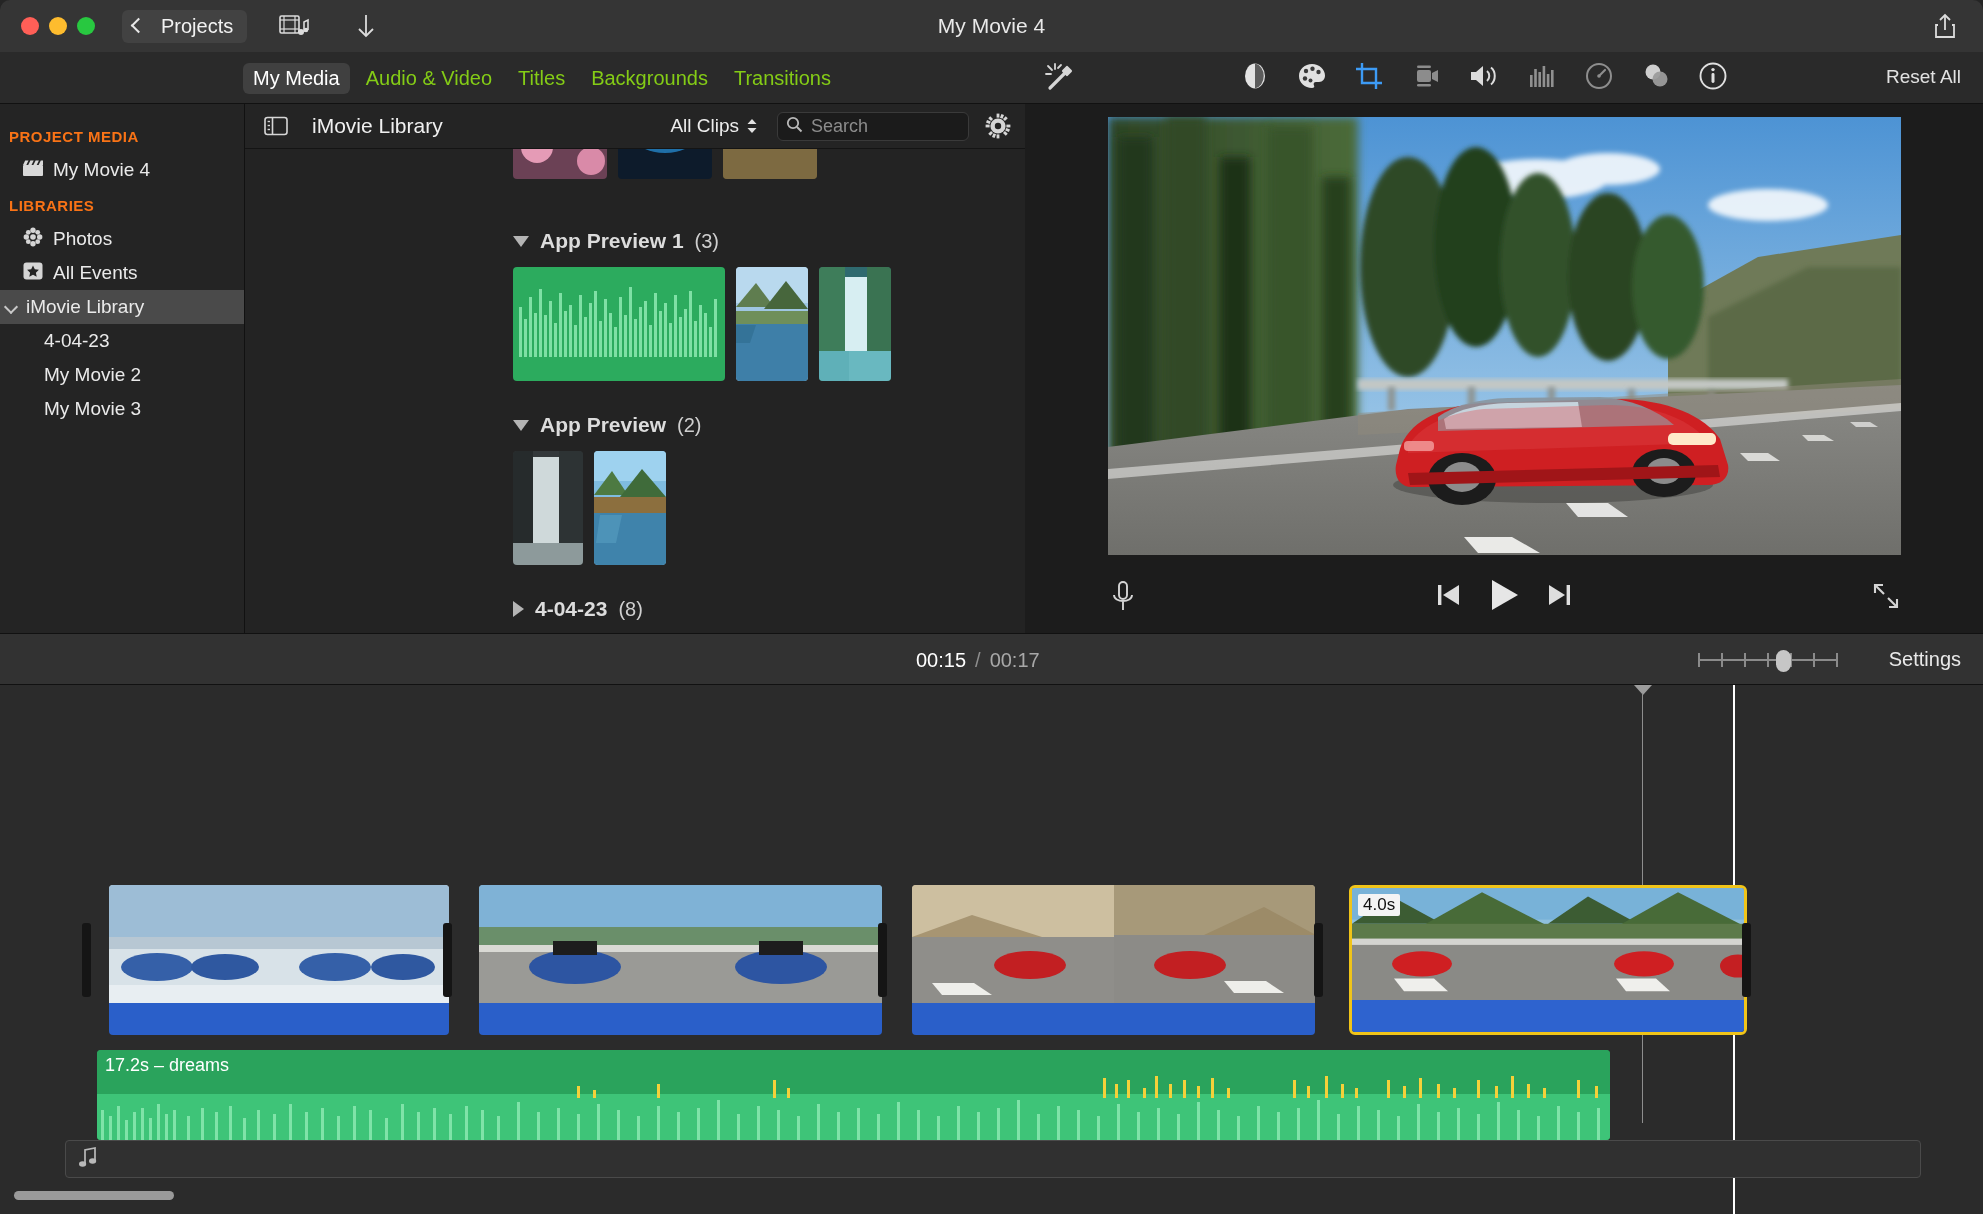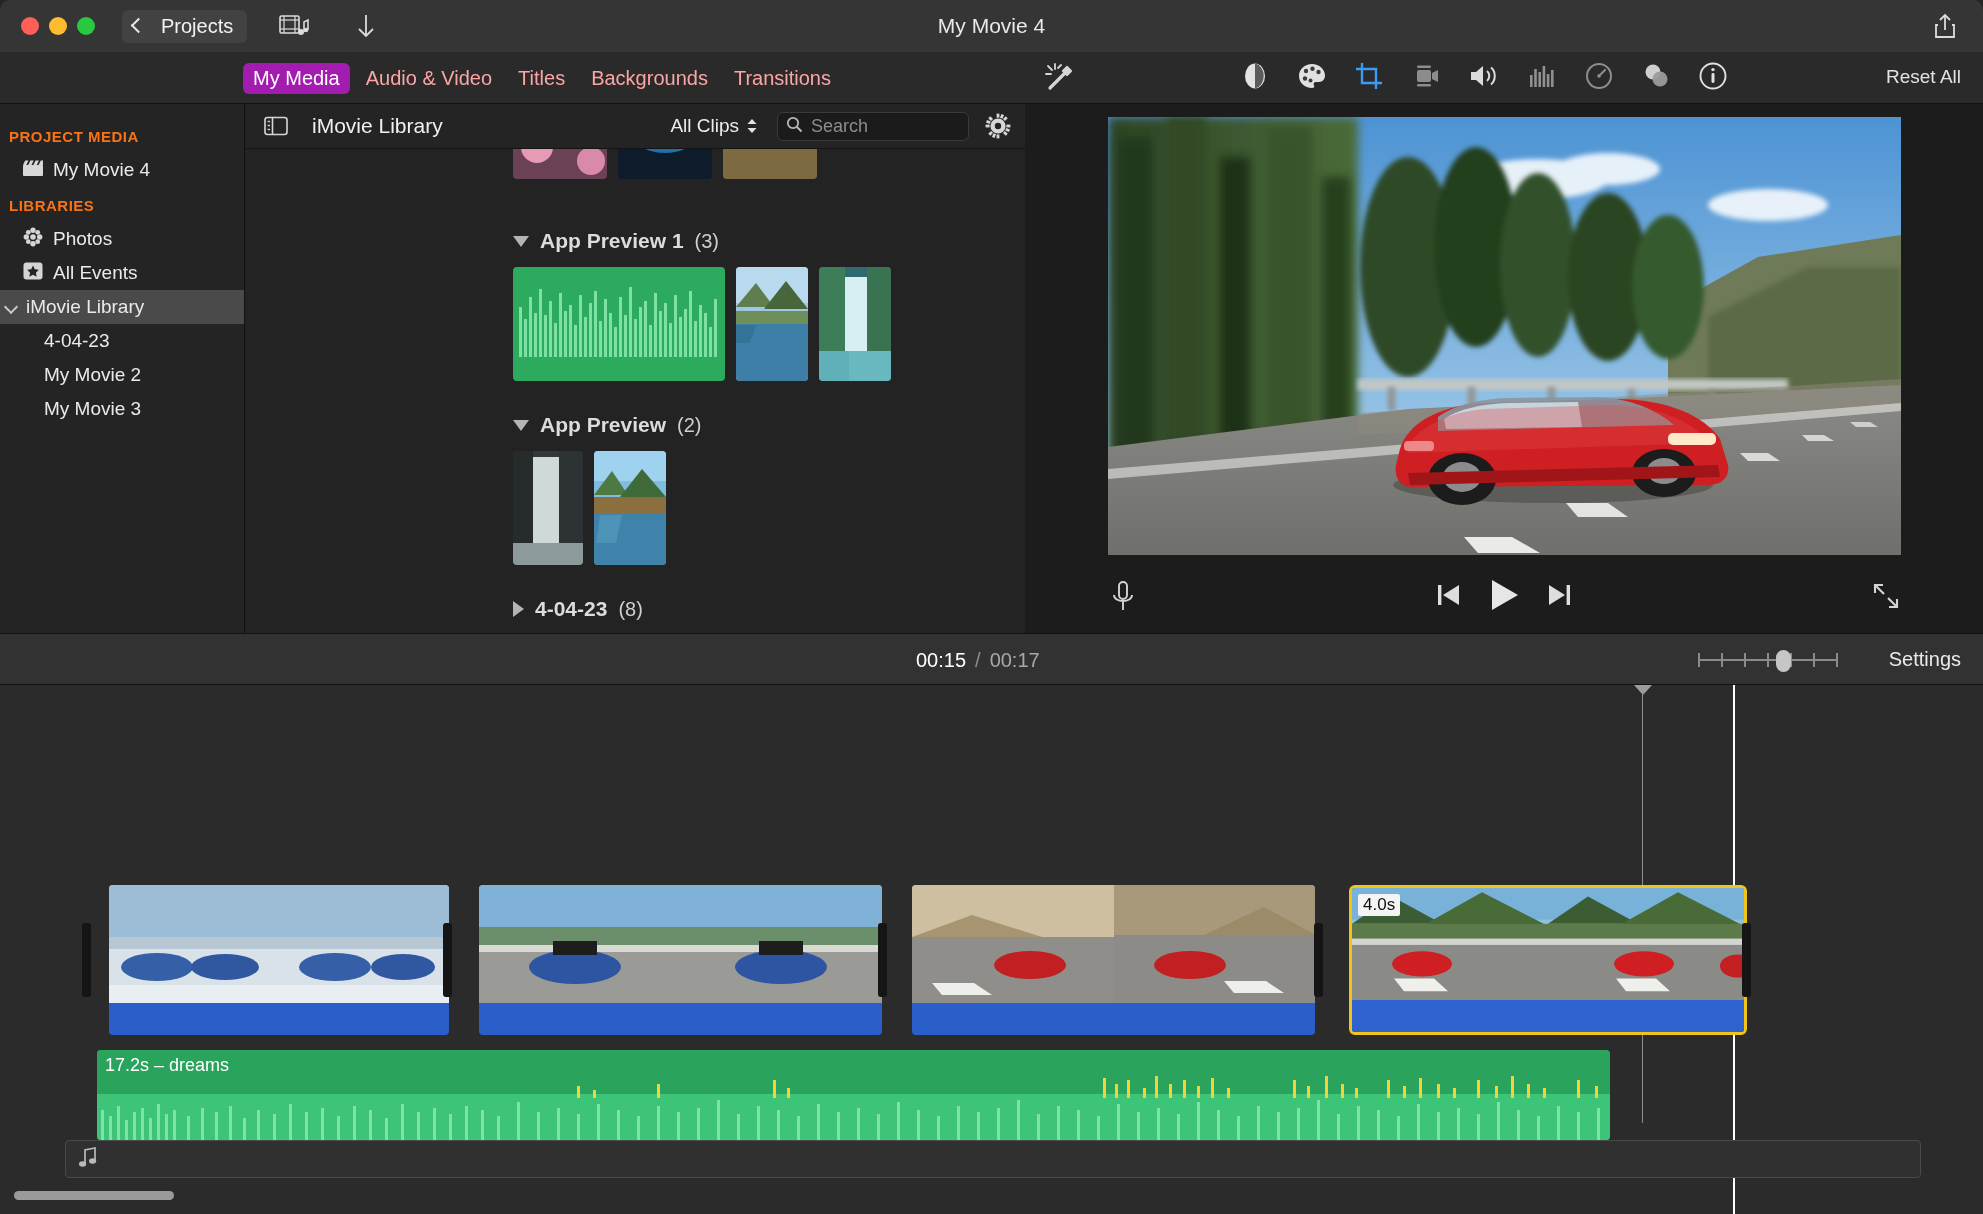--- a/index.html
+++ b/index.html
@@ -59,23 +59,23 @@
     position: absolute; left: 0; top: 52px; width: 1983px; height: 52px;
     background: #2a2a2a;
     border-bottom: 1px solid #111;
   }
   .tabs {
     position: absolute; left: 243px; top: 0; height: 52px;
     display: flex; align-items: center; gap: 6px;
   }
   .tab {
     padding: 4px 10px; border-radius: 6px;
-    color: #fca5a5; font-size: 20px; white-space: nowrap;
-  }
-  .tab.active { background: #a21caf; color: #fff; }
+    color: #84cc16; font-size: 20px; white-space: nowrap;
+  }
+  .tab.active { background: #404040; color: #fff; }
 
   
   .sidebar {
     position: absolute; left: 0; top: 104px; width: 245px; height: 529px;
     background: #242424; border-right: 1px solid #111;
     padding-top: 14px;
   }
   .side-head {
     color: #f97316; font-size: 15px; font-weight: bold;
     letter-spacing: 0.5px; padding: 10px 0 8px 9px;

